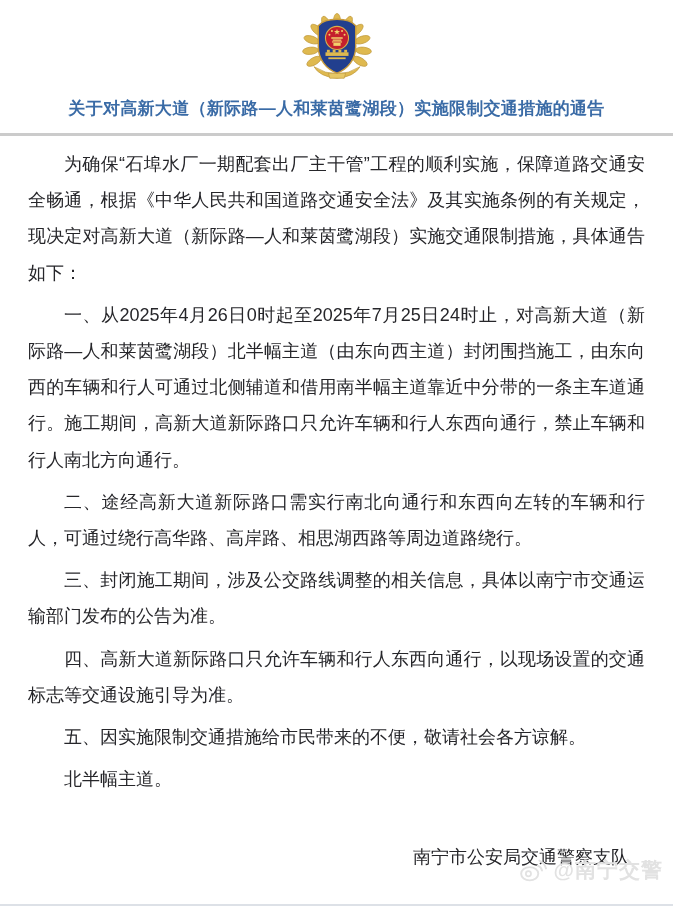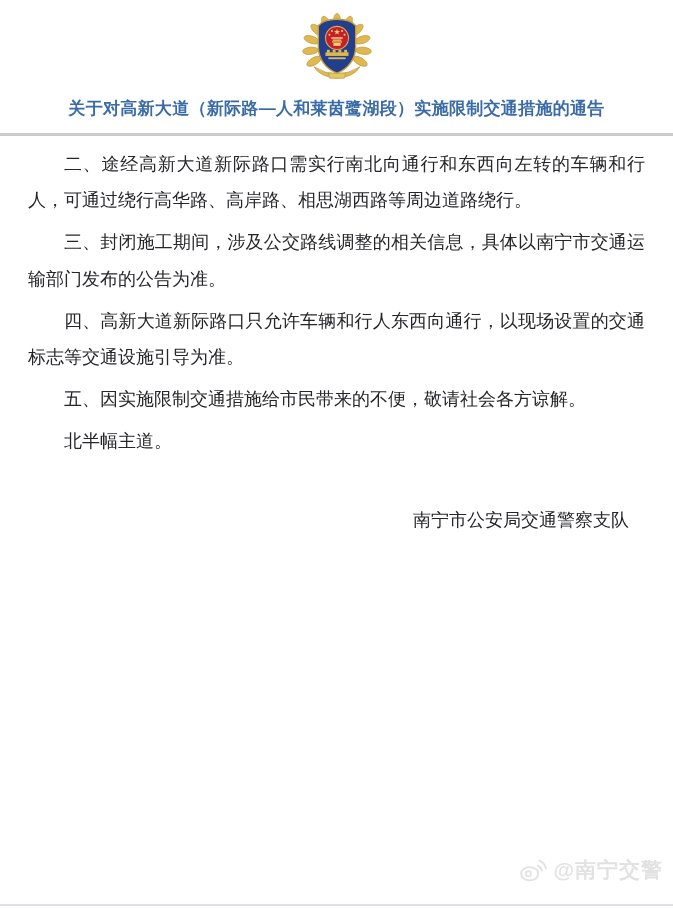--- a/index.html
+++ b/index.html
@@ -113,20 +113,22 @@
       <rect x="38" y="63" width="24" height="2.5"></rect>
     </g>
   </svg>
 </div>
 
 <h1 class="title">关于对高新大道（新际路—人和莱茵鹭湖段）实施限制交通措施的通告</h1>
 
 <div class="divider"></div>
 
 <div class="content">
+  <p>为确保“石埠水厂一期配套出厂主干管”工程的顺利实施，保障道路交通安全畅通，根据《中华人民共和国道路交通安全法》及其实施条例的有关规定，现决定对高新大道（新际路—人和莱茵鹭湖段）实施交通限制措施，具体通告如下：</p>
+  <p>一、从2025年4月26日0时起至2025年7月25日24时止，对高新大道（新际路—人和莱茵鹭湖段）北半幅主道（由东向西主道）封闭围挡施工，由东向西的车辆和行人可通过北侧辅道和借用南半幅主道靠近中分带的一条主车道通行。施工期间，高新大道新际路口只允许车辆和行人东西向通行，禁止车辆和行人南北方向通行。</p>
   <p>二、途经高新大道新际路口需实行南北向通行和东西向左转的车辆和行人，可通过绕行高华路、高岸路、相思湖西路等周边道路绕行。</p>
   <p>三、封闭施工期间，涉及公交路线调整的相关信息，具体以南宁市交通运输部门发布的公告为准。</p>
   <p>四、高新大道新际路口只允许车辆和行人东西向通行，以现场设置的交通标志等交通设施引导为准。</p>
   <p>五、因实施限制交通措施给市民带来的不便，敬请社会各方谅解。</p>
   <p>北半幅主道。</p>
 
   <div class="sign">南宁市公安局交通警察支队</div>
 
 </div>
 

